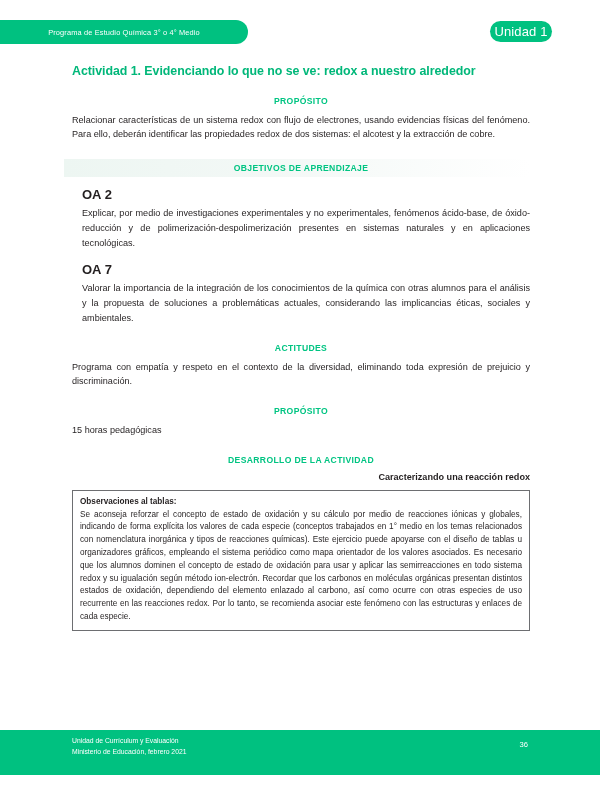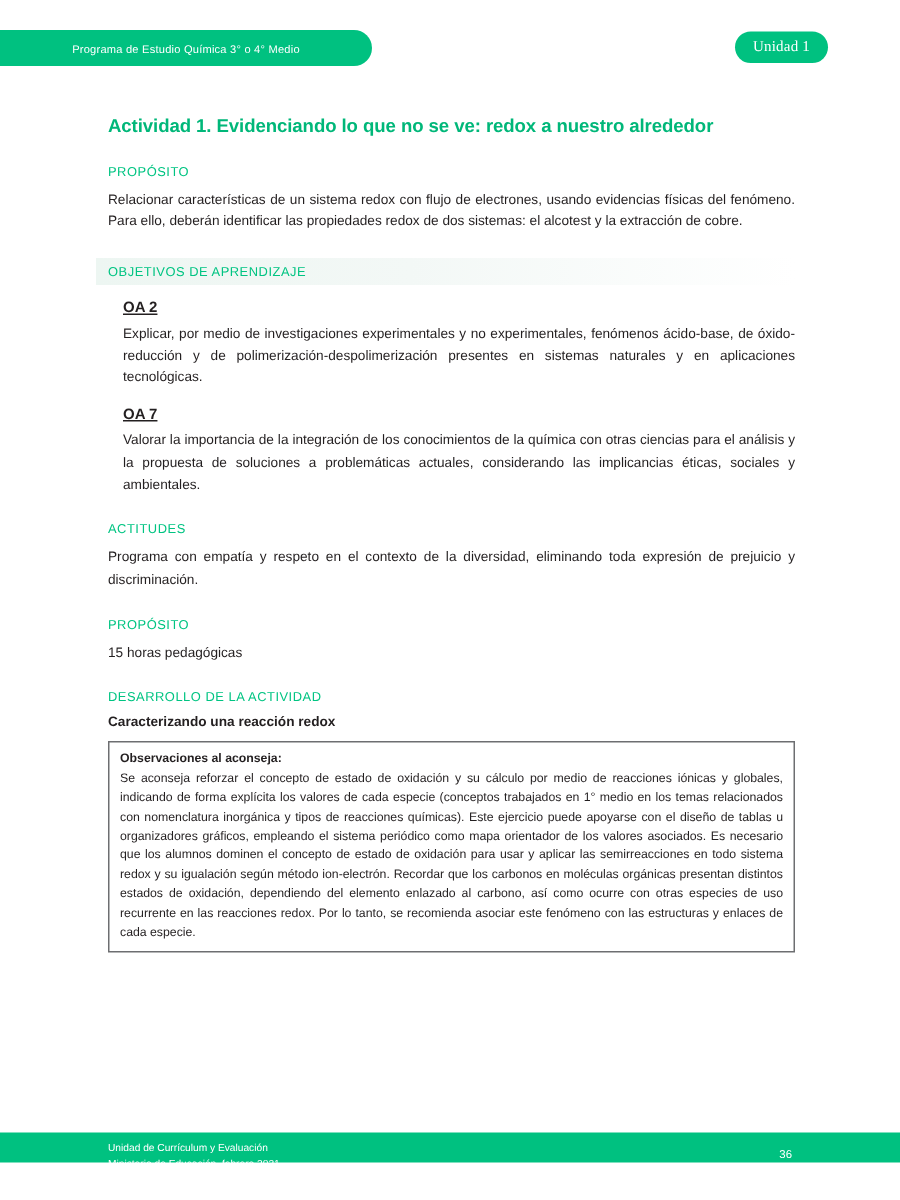--- a/index.html
+++ b/index.html
@@ -57,91 +57,90 @@
     width: 62px;
     height: 21px;
     background: #00c180;
     border-radius: 11px;
     display: flex;
     align-items: center;
     justify-content: center;
   }
   .unit-badge-text {
     color: #ffffff;
-    font-size: 10px;
+    font-size: 13px;
     letter-spacing: 0.15px;
     white-space: nowrap;
-    font-family: Liberation Serif, serif;
   }
 
   
   .content {
     position: absolute;
     left: 72px;
     top: 64px;
     width: 458px;
-    margin-top: 13px;
   }
 
   .activity-title {
     color: #00b779;
     font-size: 12.4px;
     font-weight: bold;
     line-height: 1.25;
     margin: 0 0 16px 0;
     letter-spacing: -0.05px;
   }
 
   .section-label {
     color: #00c482;
     font-size: 8.6px;
-    font-weight: normal;
+    font-weight: bold;
     letter-spacing: 0.35px;
     margin: 0 0 7px 0;
+    text-align: center;
   }
 
   .section-label.banded {
     background: linear-gradient(to right, #edf6f2 0%, #f3f8f6 45%, #ffffff 100%);
     padding: 4px 0 4px 8px;
     margin-left: -8px;
     margin-bottom: 9px;
   }
 
   .body-text {
     color: #231f20;
     font-size: 9.1px;
     line-height: 1.62;
     text-align: justify;
     margin: 0;
   }
 
   .oa-code {
     color: #231f20;
-    font-size: 10px;
+    font-size: 13px;
     font-weight: bold;
     margin: 0 0 2px 0;
     line-height: 1.4;
-    text-decoration: underline;
   }
 
   .oa-block {
     margin: 0 0 11px 0;
     padding-left: 10px;
   }
   .oa-block:last-child {
     margin-bottom: 0;
   }
 
   .gap-lg { height: 17px; }
 
   .subtitle-bold {
     color: #231f20;
     font-size: 9.1px;
     font-weight: bold;
     margin: 0 0 8px 0;
+    text-align: right;
   }
 
   
   .note-box {
     border: 1px solid #6d6e71;
     box-sizing: border-box;
     padding: 5px 7px 6px 7px;
     margin-top: 2px;
   }
   .note-title {
@@ -158,21 +157,21 @@
     text-align: justify;
     margin: 0;
   }
 
   
   .footer {
     position: absolute;
     left: 0;
     bottom: 25px;
     width: 100%;
-    height: 20px;
+    height: 45px;
     background: #00c180;
   }
   .footer-left {
     position: absolute;
     left: 72px;
     top: 6px;
     color: #ffffff;
     font-size: 6.8px;
     line-height: 1.55;
   }
@@ -213,21 +212,21 @@
     <div>
       <div class="section-label banded">OBJETIVOS DE APRENDIZAJE</div>
 
       <div class="oa-block">
         <div class="oa-code">OA 2</div>
         <p class="body-text">Explicar, por medio de investigaciones experimentales y no experimentales, fenómenos ácido-base, de óxido-reducción y de polimerización-despolimerización presentes en sistemas naturales y en aplicaciones tecnológicas.</p>
       </div>
 
       <div class="oa-block">
         <div class="oa-code">OA 7</div>
-        <p class="body-text">Valorar la importancia de la integración de los conocimientos de la química con otras ciencias para el análisis y la propuesta de soluciones a problemáticas actuales, considerando las implicancias éticas, sociales y ambientales.</p>
+        <p class="body-text">Valorar la importancia de la integración de los conocimientos de la química con otras alumnos para el análisis y la propuesta de soluciones a problemáticas actuales, considerando las implicancias éticas, sociales y ambientales.</p>
       </div>
 
     </div>
 
     <div class="gap-lg"></div>
 
     <div>
       <div class="section-label">ACTITUDES</div>
       <p class="body-text">Programa con empatía y respeto en el contexto de la diversidad, eliminando toda expresión de prejuicio y discriminación.</p>
     </div>
@@ -239,21 +238,21 @@
       <p class="body-text">15 horas pedagógicas</p>
     </div>
 
     <div class="gap-lg"></div>
 
     <div>
       <div class="section-label">DESARROLLO DE LA ACTIVIDAD</div>
       <div class="subtitle-bold">Caracterizando una reacción redox</div>
 
       <div class="note-box">
-        <div class="note-title">Observaciones al aconseja:</div>
+        <div class="note-title">Observaciones al tablas:</div>
         <p class="note-text">Se aconseja reforzar el concepto de estado de oxidación y su cálculo por medio de reacciones iónicas y globales, indicando de forma explícita los valores de cada especie (conceptos trabajados en 1° medio en los temas relacionados con nomenclatura inorgánica y tipos de reacciones químicas). Este ejercicio puede apoyarse con el diseño de tablas u organizadores gráficos, empleando el sistema periódico como mapa orientador de los valores asociados. Es necesario que los alumnos dominen el concepto de estado de oxidación para usar y aplicar las semirreacciones en todo sistema redox y su igualación según método ion-electrón. Recordar que los carbonos en moléculas orgánicas presentan distintos estados de oxidación, dependiendo del elemento enlazado al carbono, así como ocurre con otras especies de uso recurrente en las reacciones redox. Por lo tanto, se recomienda asociar este fenómeno con las estructuras y enlaces de cada especie.</p>
       </div>
     </div>
 
   </div>
 
   <div class="footer">
     <div class="footer-left">
       <span class="footer-line">Unidad de Currículum y Evaluación</span>
       <span class="footer-line">Ministerio de Educación, febrero 2021</span>

